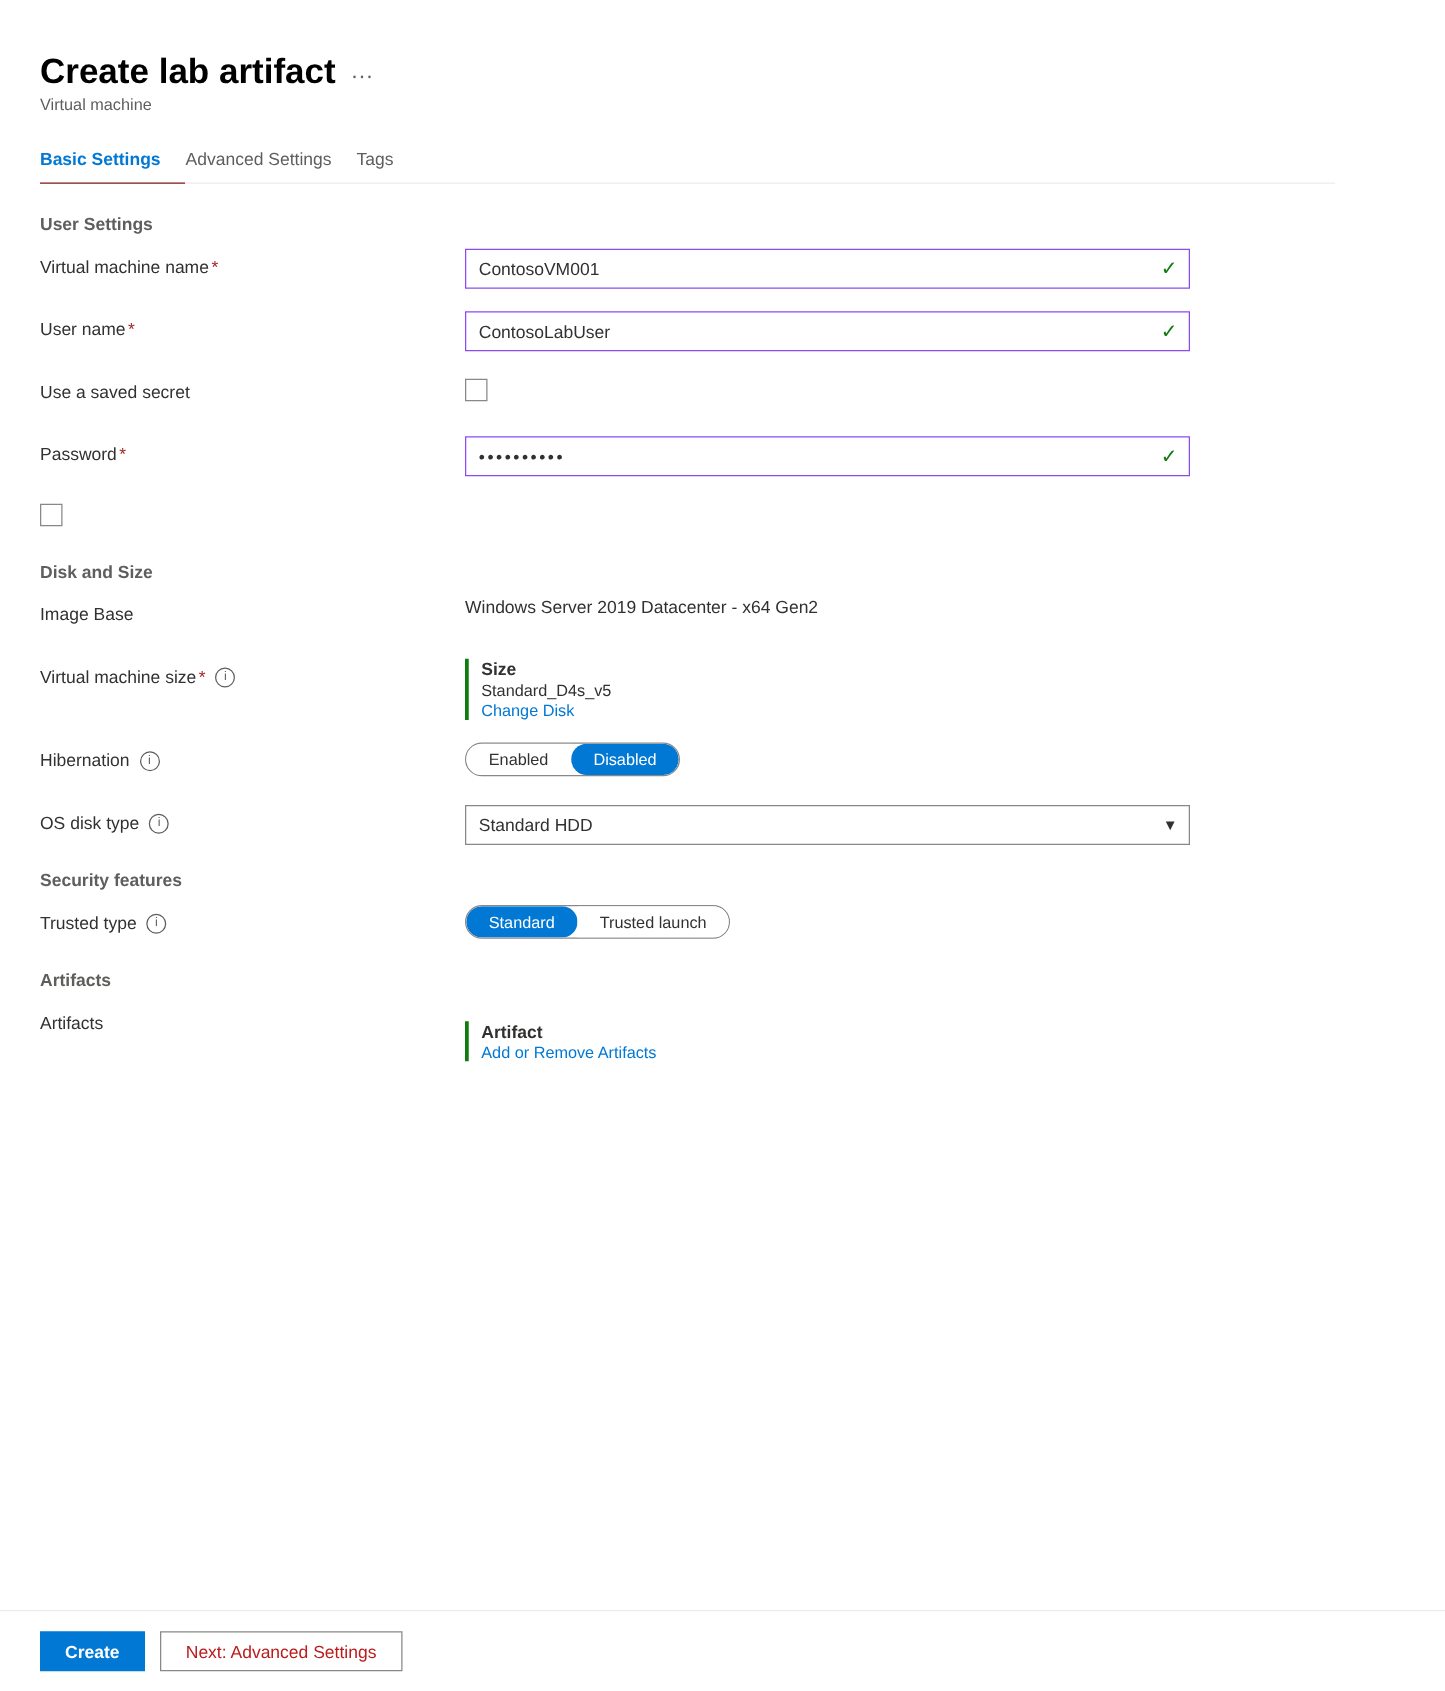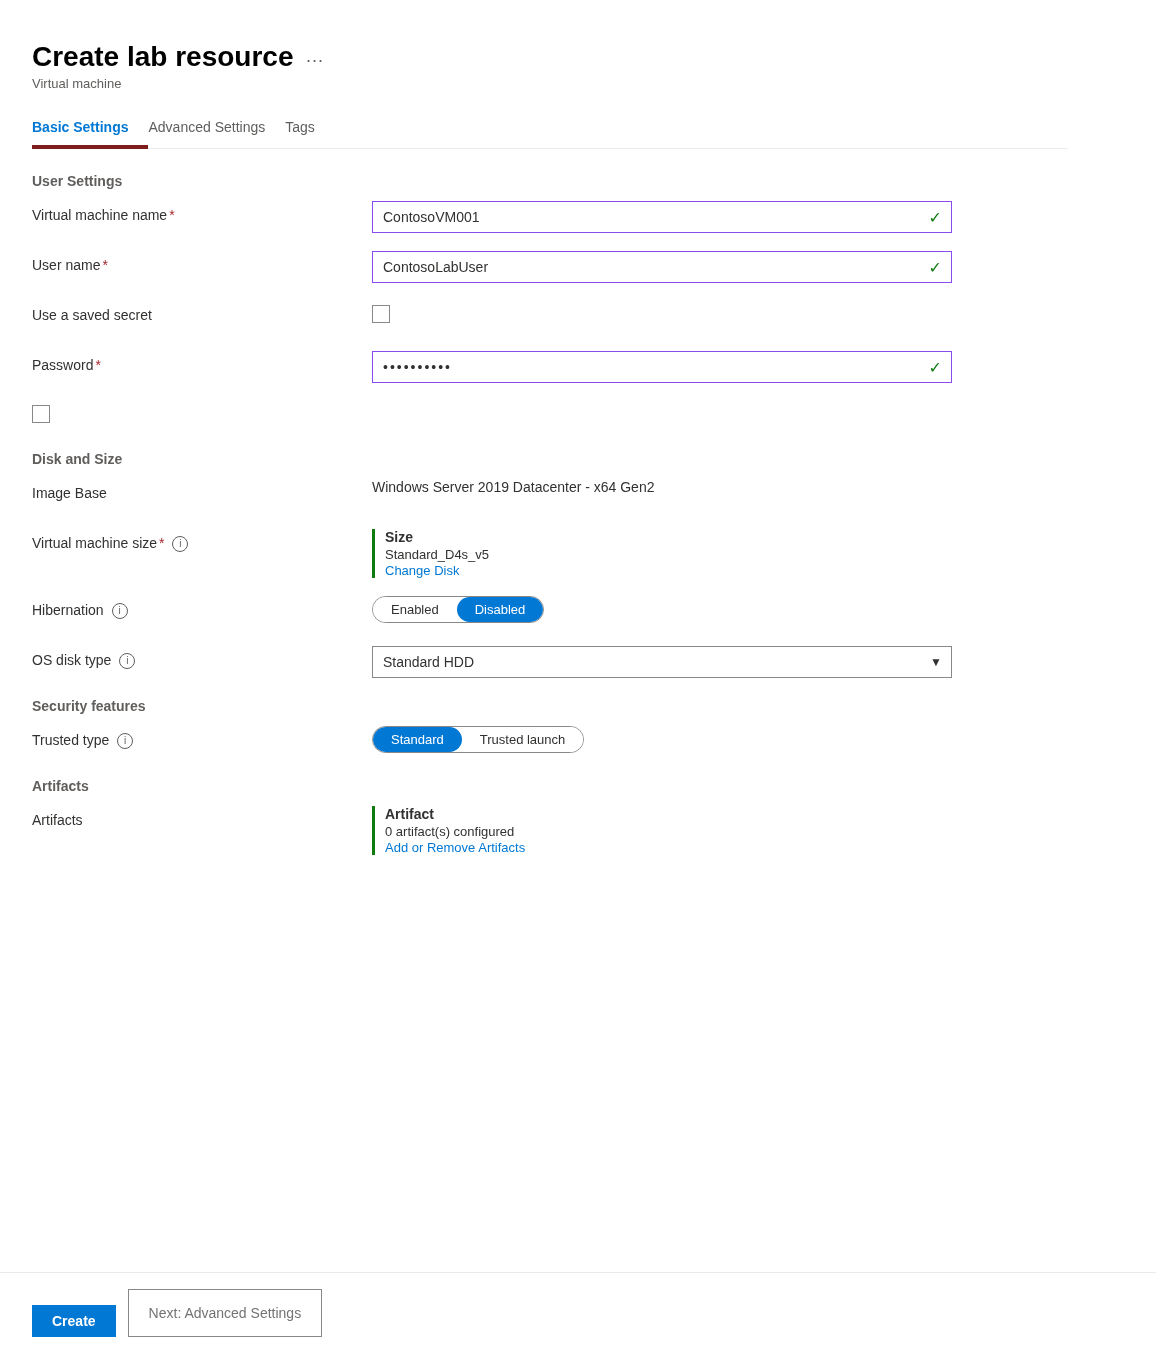--- a/index.html
+++ b/index.html
@@ -47,21 +47,21 @@
       cursor: pointer;
       color: #605e5c;
       border-bottom: 2px solid transparent;
       margin-bottom: -1px;
       white-space: nowrap;
       font-weight: 400;
     }
     .tab.active {
       color: #0078d4;
       font-weight: 700;
-      border-bottom: 4px solid #7f1d1d;
+      border-bottom: 1px solid #7f1d1d;
     }
     
     .section-header {
       font-size: 14px;
       font-weight: 600;
       color: #605e5c;
       margin-bottom: 12px;
       margin-top: 8px;
     }
     
@@ -209,20 +209,21 @@
       top: 50%;
       transform: translateY(-50%);
       pointer-events: none;
       color: #323130;
       font-size: 12px;
     }
     
     .artifact-info {
       border-left: 3px solid #107c10;
       padding-left: 10px;
+      margin-top: 13px;
     }
     .artifact-label {
       font-weight: 700;
       font-size: 14px;
     }
     .artifact-count {
       font-size: 13px;
       color: #323130;
       margin-top: 2px;
     }
@@ -244,26 +245,26 @@
       color: #fff;
       border: none;
       padding: 6px 20px;
       font-size: 14px;
       font-weight: 600;
       cursor: pointer;
       height: 32px;
     }
     .btn-secondary {
       background: #fff;
-      color: #737373;
+      color: #b91c1c;
       border: 1px solid #8a8886;
       padding: 6px 20px;
       font-size: 14px;
       cursor: pointer;
-      height: 48px;
+      height: 32px;
     }
     
     .security-toggle-group {
       display: flex;
       border: 1px solid #8a8886;
       border-radius: 20px;
       overflow: hidden;
       width: fit-content;
     }
     .security-toggle-option {
@@ -284,21 +285,21 @@
       padding-bottom: 80px;
     }
   </style>
 </head>
 <body>
 
 <div class="page-container">
   <div class="content-area">
 
     <div style="display:flex; align-items:baseline; margin-bottom:2px; margin-top:20px;">
-      <h1 class="page-title">Create lab resource</h1>
+      <h1 class="page-title">Create lab artifact</h1>
       <span class="more-icon">···</span>
     </div>
     <div class="page-subtitle">Virtual machine</div>
 
     <div class="tabs">
       <div class="tab active">Basic Settings</div>
       <div class="tab">Advanced Settings</div>
       <div class="tab">Tags</div>
     </div>
 
@@ -429,21 +430,20 @@
 
     <div style="margin-top: 20px;">
       <div class="section-header">Artifacts</div>
     </div>
 
     <div class="form-row">
       <div class="form-label">Artifacts</div>
       <div class="form-control">
         <div class="artifact-info">
           <div class="artifact-label">Artifact</div>
-          <div class="artifact-count">0 artifact(s) configured</div>
           <a class="change-link">Add or Remove Artifacts</a>
         </div>
       </div>
     </div>
 
   </div>
 </div>
 
 <div class="footer">
   <button class="btn-primary">Create</button>

